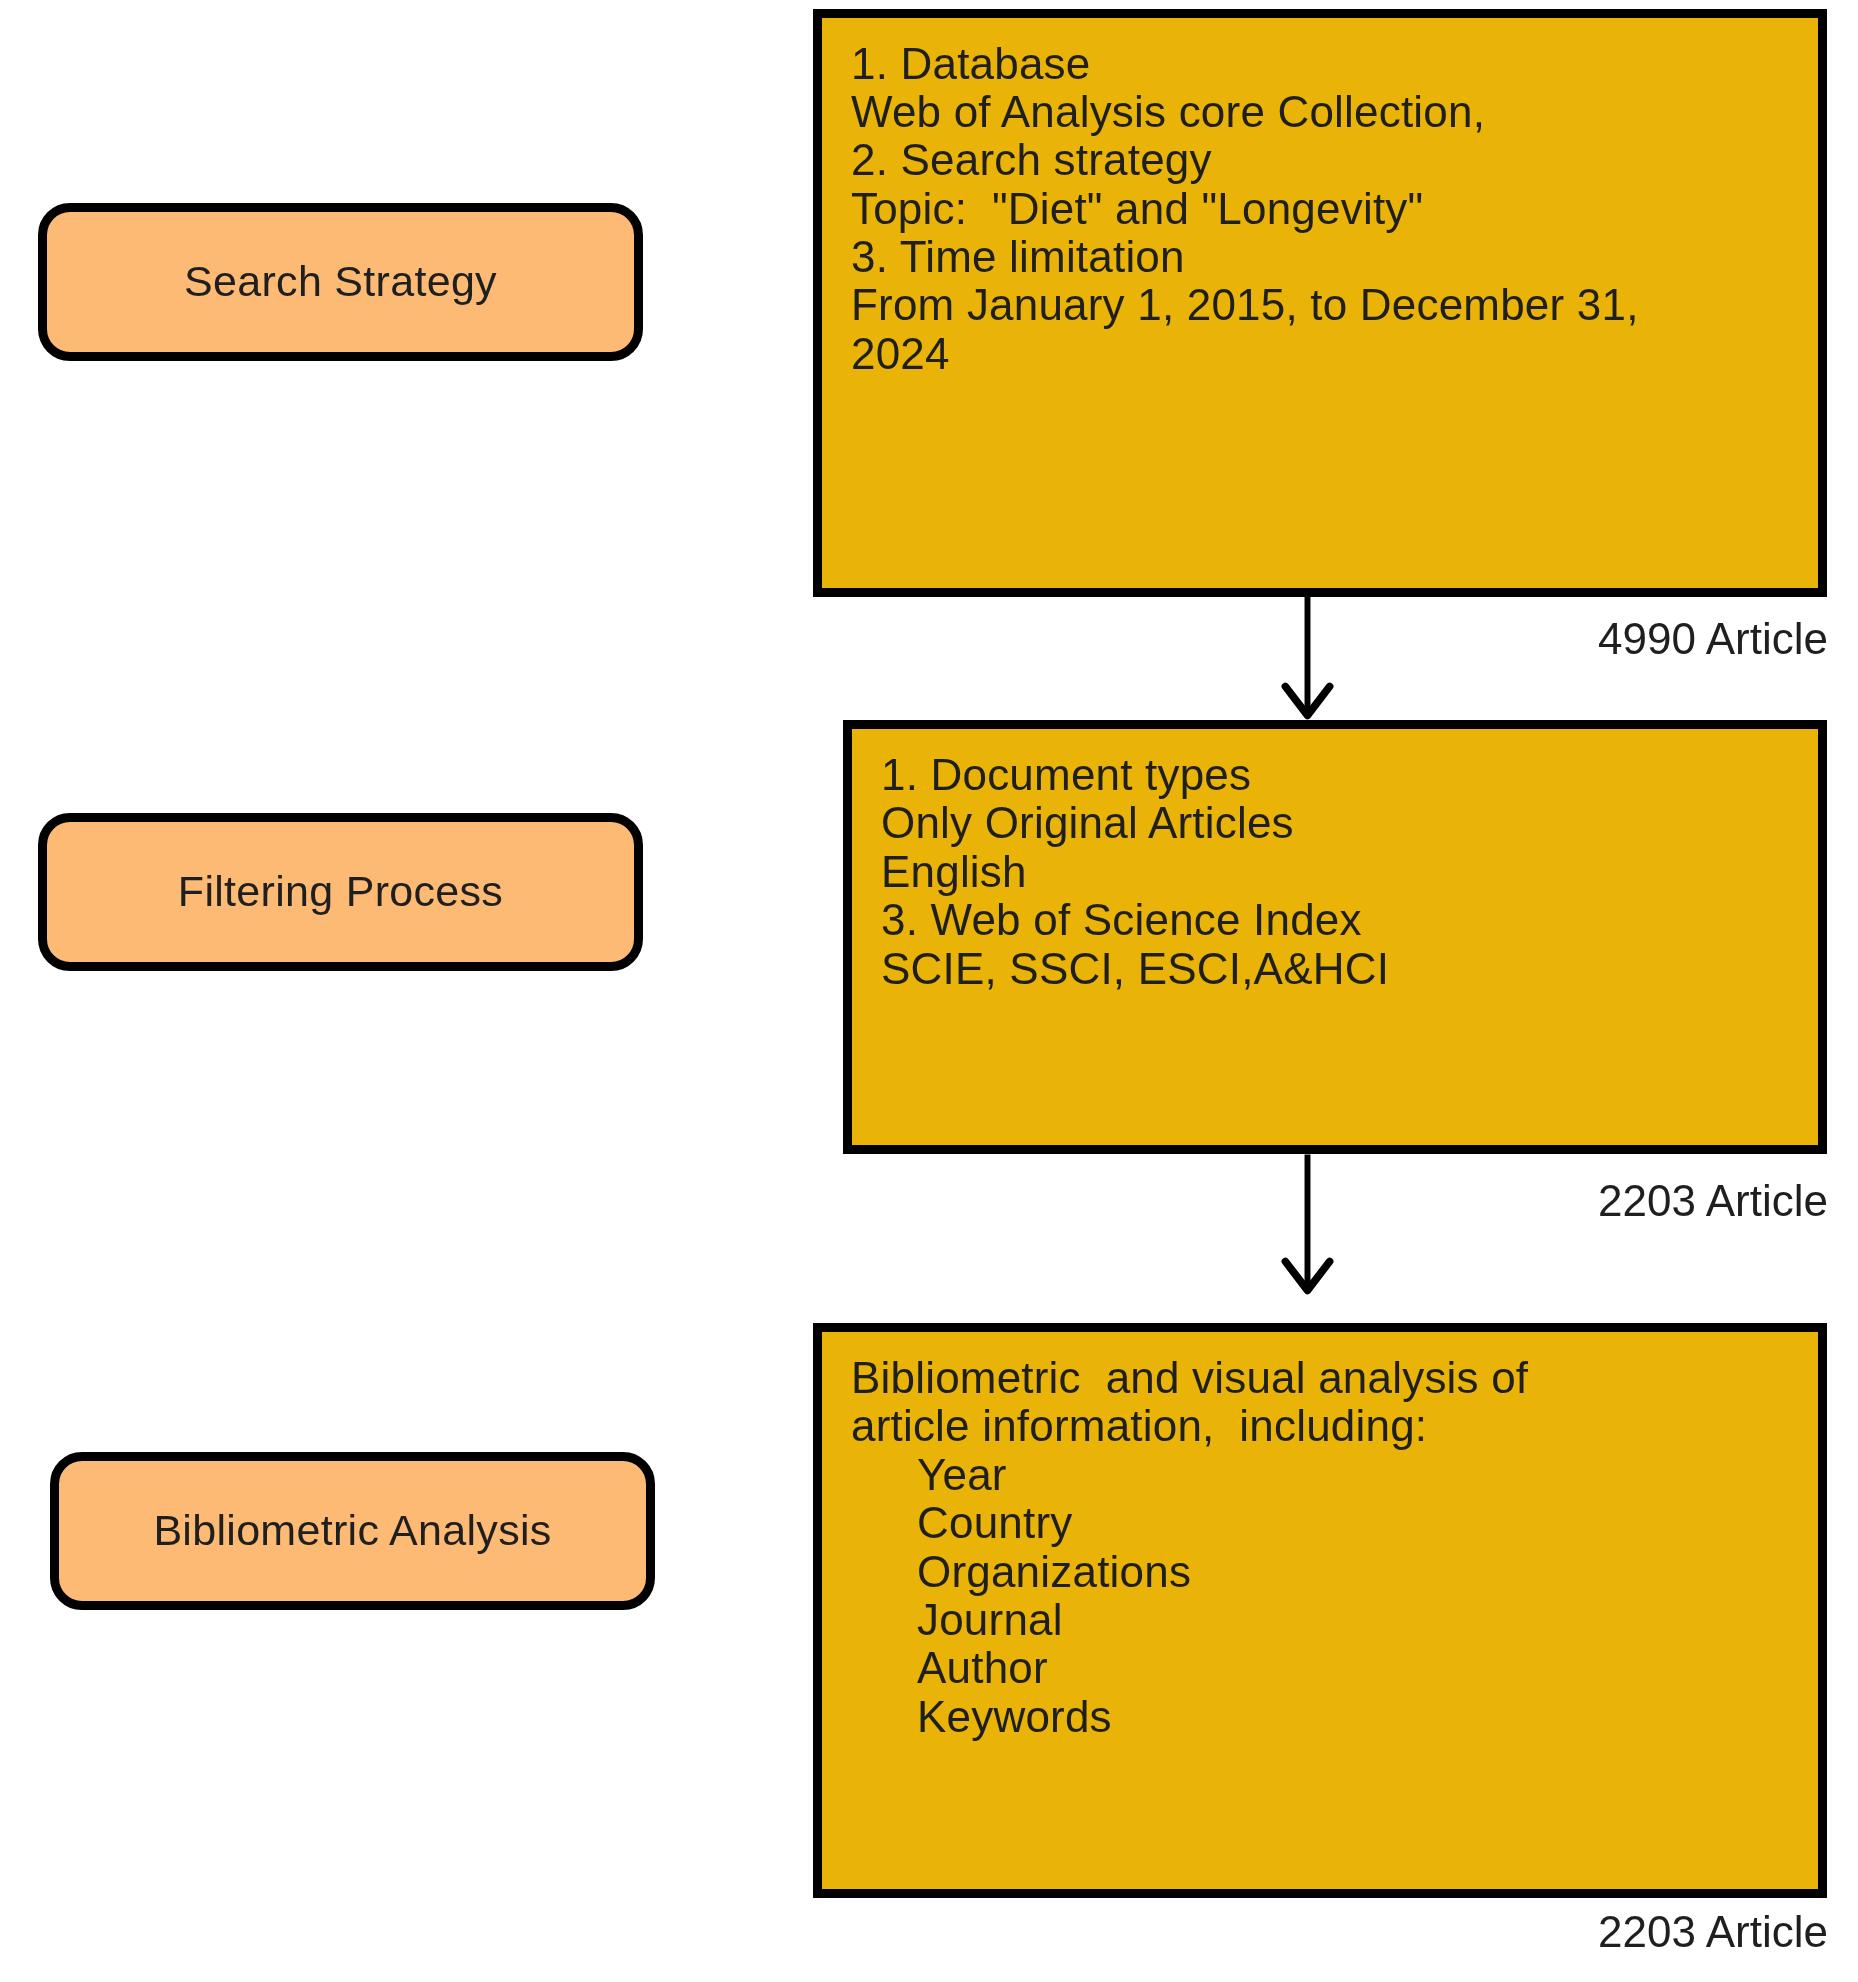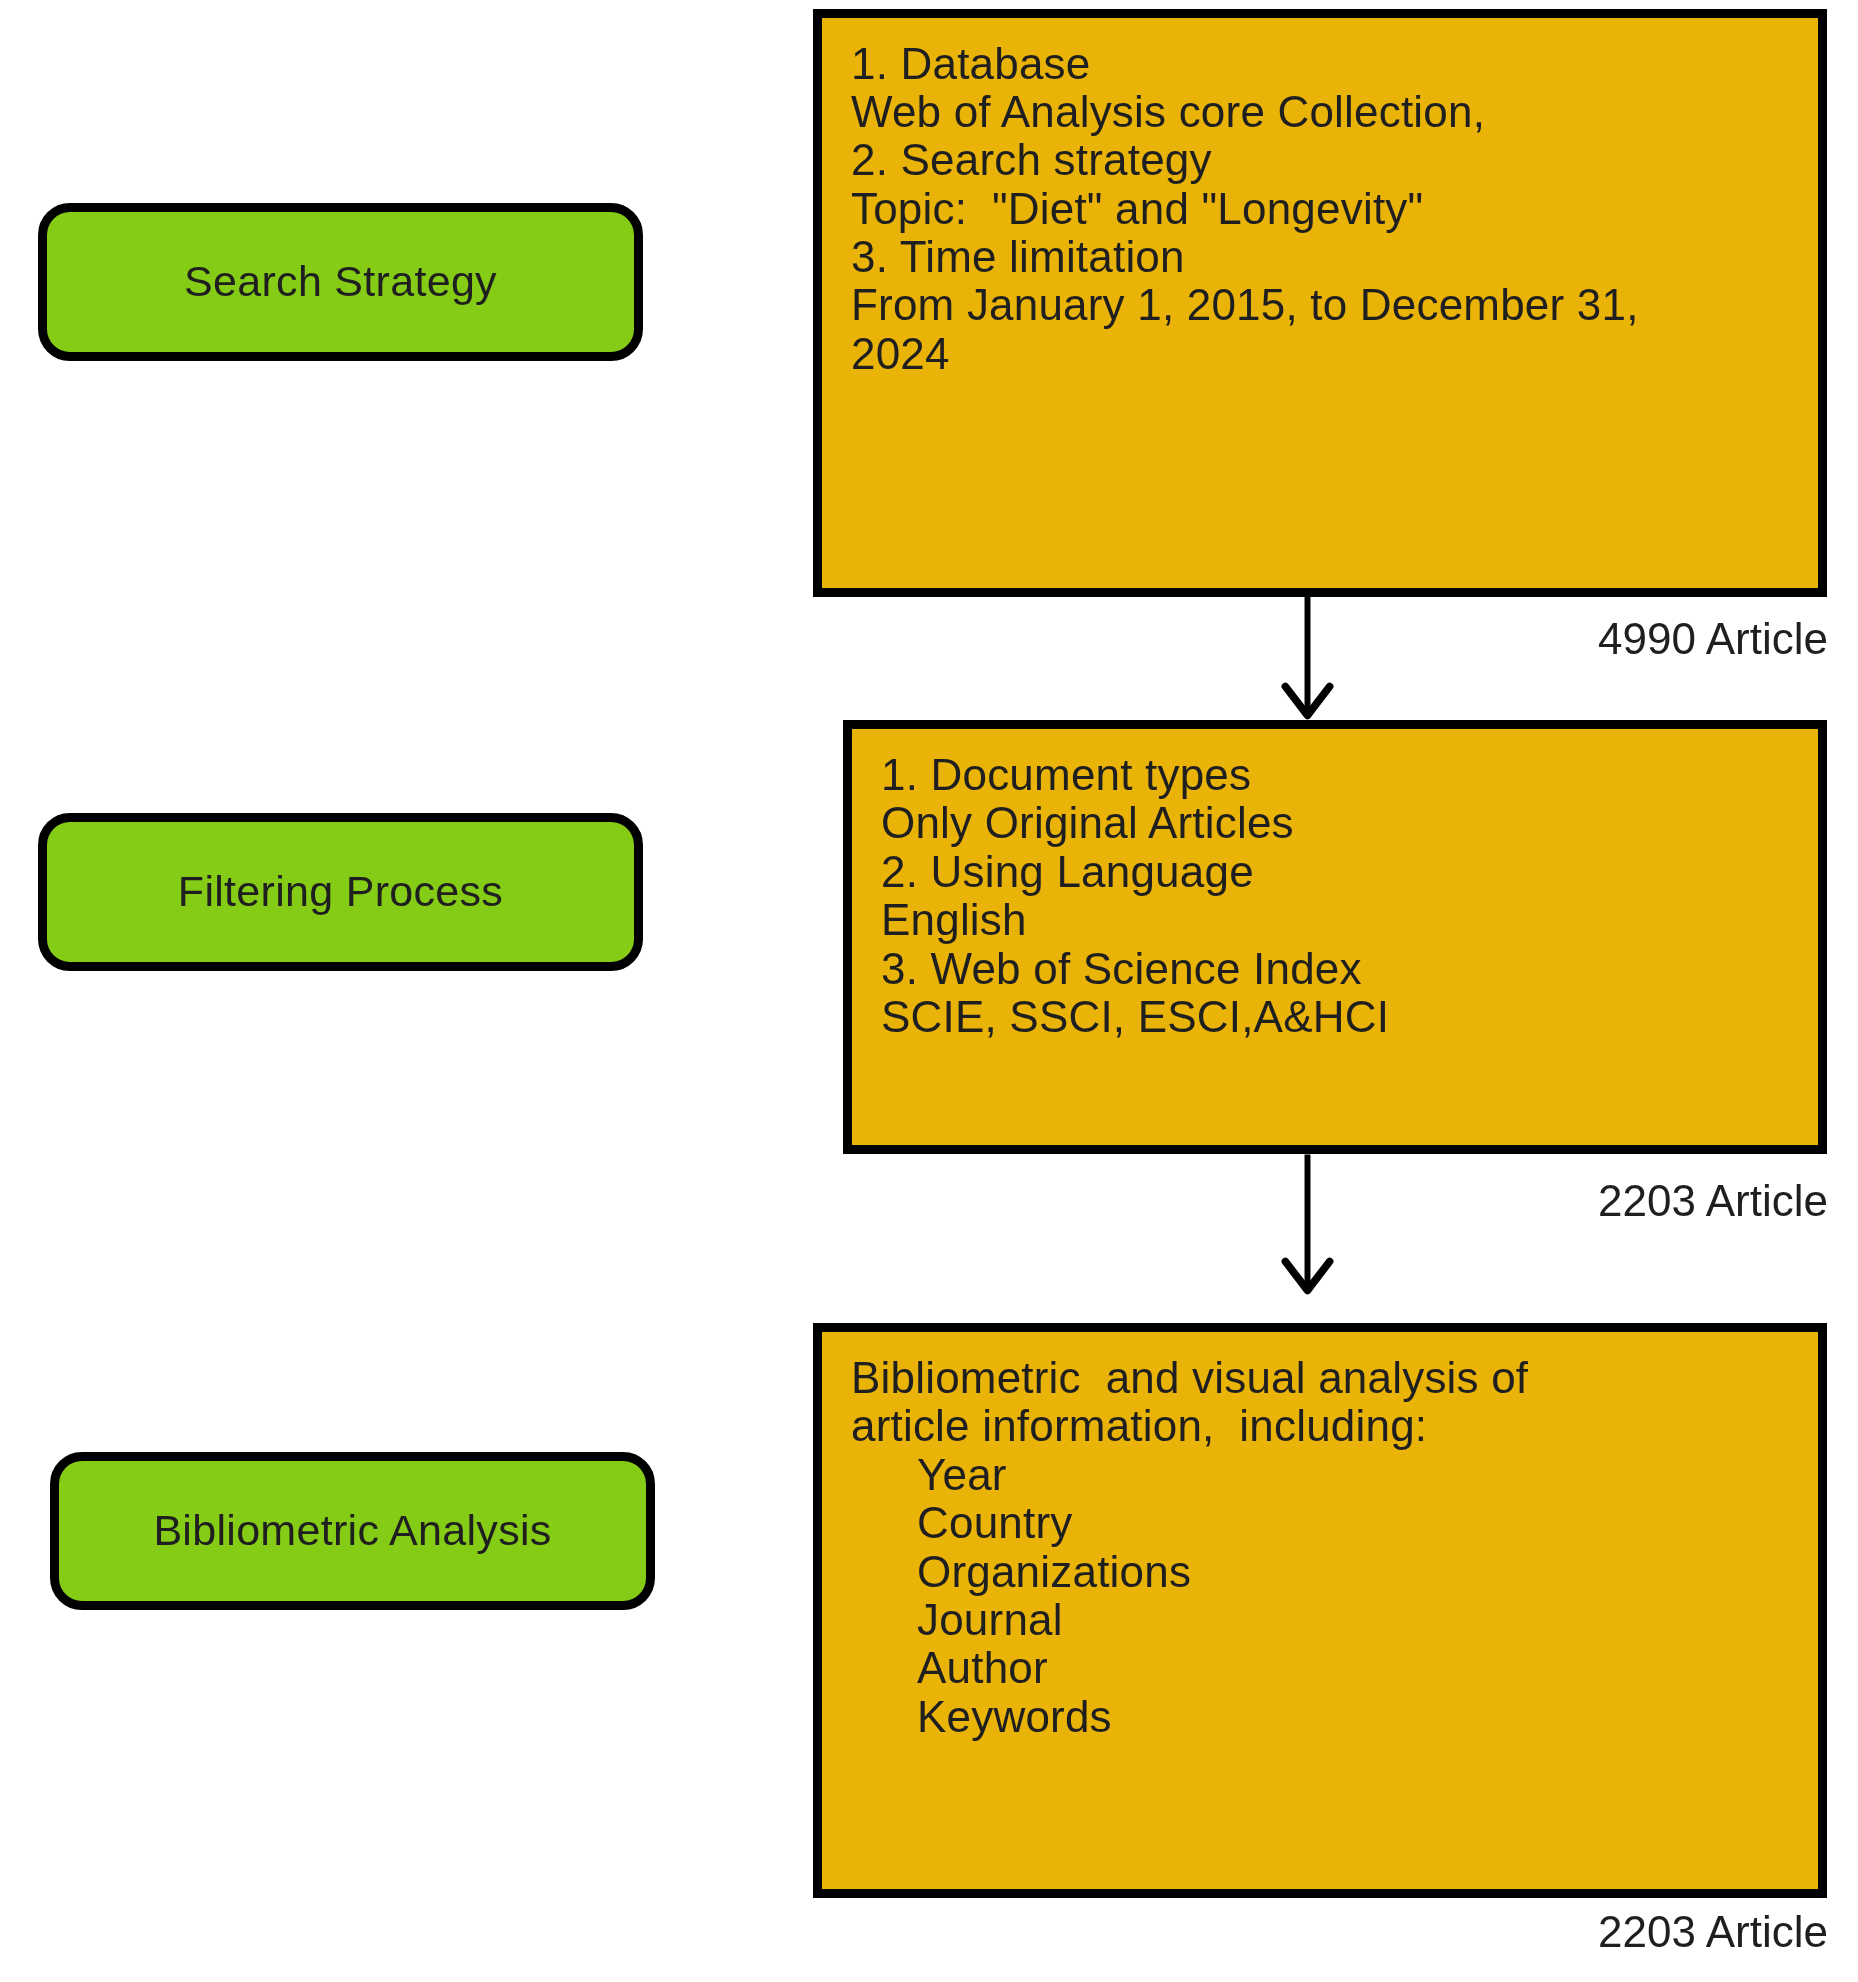--- a/index.html
+++ b/index.html
@@ -17,21 +17,21 @@
     width: 1859px;
     height: 1983px;
     background: #ffffff;
     overflow: hidden;
   }
 
   
   .stage-label {
     position: absolute;
     box-sizing: border-box;
-    background: #84cc16;
+    background: #fdba74;
     border: 9.4px solid #000000;
     border-radius: 32px;
     display: flex;
     align-items: center;
     justify-content: center;
     text-align: center;
   }
   .stage-label .stage-text {
     font-size: 43px;
     line-height: 1.15;
@@ -122,21 +122,20 @@
       <line x1="70" y1="0" x2="70" y2="139" stroke="#000000" stroke-width="7"></line>
       <path d="M 44 106 L 70 140 L 96 106" fill="none" stroke="#000000" stroke-width="9" stroke-linecap="round" stroke-linejoin="round"></path>
     </svg>
   </div>
 
   <div id="count-1" class="count-label">4990 Article</div>
 
   <div id="box-filter" class="detail-box">
     <div class="line">1. Document types</div>
     <div class="line">Only Original Articles</div>
-    <div class="line">2. Using Language</div>
     <div class="line">English</div>
     <div class="line">3. Web of Science Index</div>
     <div class="line">SCIE, SSCI, ESCI,A&amp;HCI</div>
   </div>
 
   <div id="arrow-2" class="arrow">
     <svg width="119" height="141" viewBox="0 0 140 165" xmlns="http://www.w3.org/2000/svg">
       <line x1="70" y1="0" x2="70" y2="159" stroke="#000000" stroke-width="7"></line>
       <path d="M 44 126 L 70 160 L 96 126" fill="none" stroke="#000000" stroke-width="9" stroke-linecap="round" stroke-linejoin="round"></path>
     </svg>

